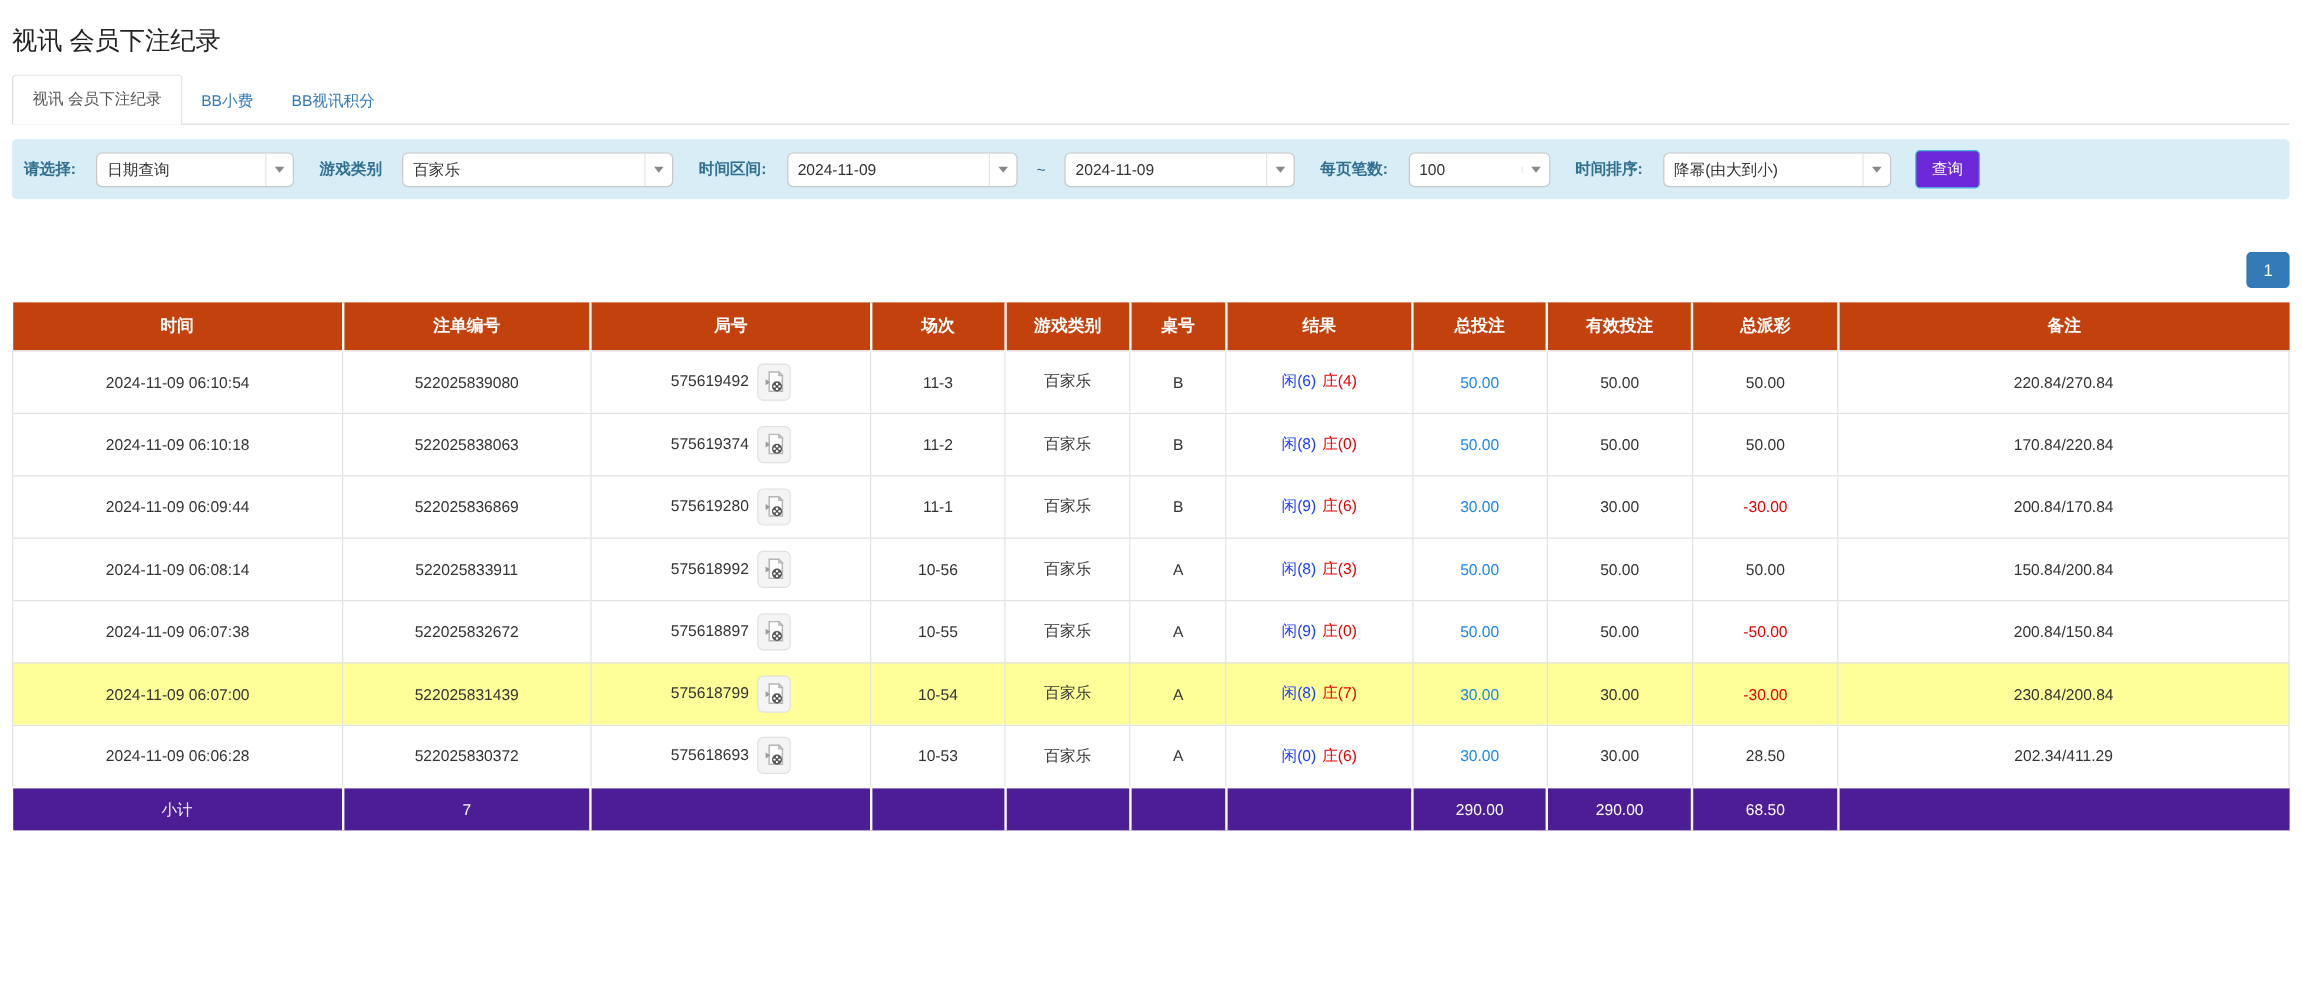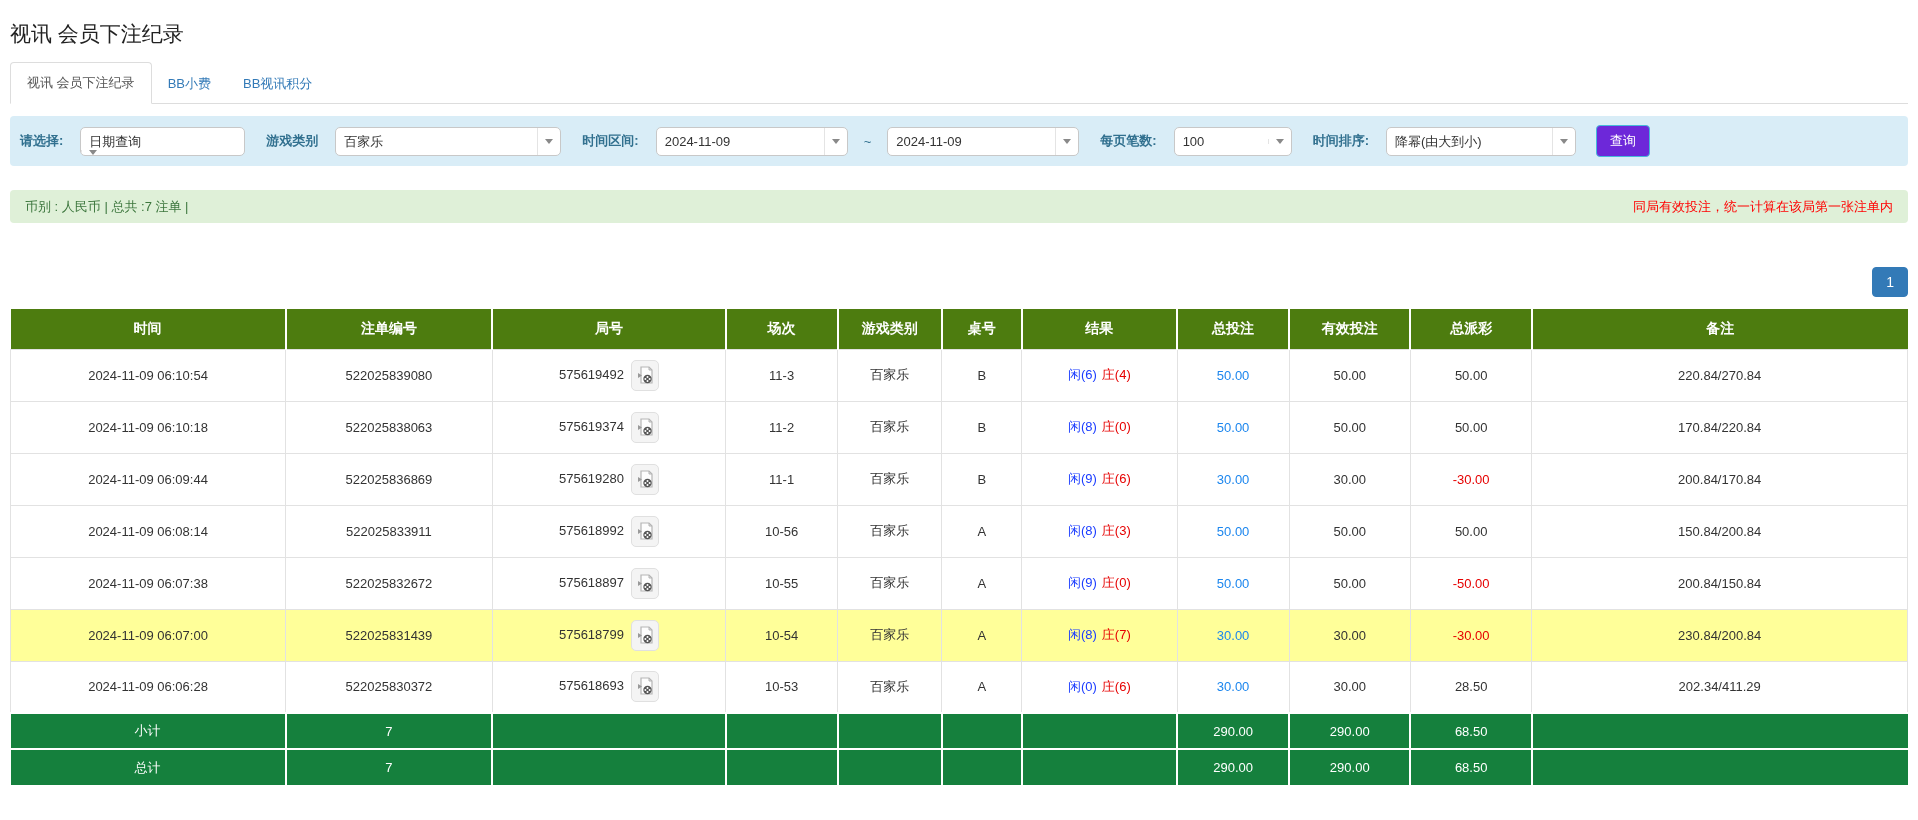--- a/index.html
+++ b/index.html
@@ -13,40 +13,40 @@
   .tab { padding: 11px 16px; font-size: 13px; color: #337ab7; cursor: pointer; margin-bottom: -1px; }
   .tab.active { background: #fff; color: #555; border: 1px solid #ddd; border-bottom: 1px solid #fff; border-radius: 4px 4px 0 0; cursor: default; }
 
   
   .filter-bar { margin-top: 12px; background: #d9edf7; border-radius: 4px; padding: 9px 8px; display: flex; align-items: center; gap: 12px; }
   .filter-label { color: #31708f; font-weight: bold; font-size: 13px; margin: 0 5px 0 9px; white-space: nowrap; }
   .combo { display: flex; align-items: stretch; height: 29px; background: #fff; border: 1px solid #c8c8c8; border-radius: 5px; overflow: hidden; cursor: pointer; }
   .combo-text { flex: 1; padding: 0 8px; line-height: 27px; font-size: 13px; color: #333; white-space: nowrap; overflow: hidden; }
   .combo-caret { width: 23px; border-left: 1px solid #e4e4e4; display: flex; align-items: center; justify-content: center; }
   .caret-down { width: 0; height: 0; border-left: 4px solid transparent; border-right: 4px solid transparent; border-top: 5px solid #898989; }
-  .w-select { width: 165px; flex-direction: column; } .w-game { width: 226px; } .w-date { width: 192px; } .w-size { width: 118px; align-items: center; } .w-sort { width: 190px; }
+  .w-select { width: 165px; } .w-game { width: 226px; } .w-date { width: 192px; } .w-size { width: 118px; align-items: center; } .w-sort { width: 190px; }
   .tilde { color: #31708f; font-size: 13px; margin: 0 4px; }
   .search-btn { margin-left: 8px; background: #6d28d9; border: 1px solid #46b8da; color: #fff; font-size: 13px; padding: 6px 13px; border-radius: 4px; cursor: pointer; font-family: inherit; }
 
   
   .summary-bar { margin-top: 24px; background: #dff0d8; border-radius: 4px; height: 33px; padding: 0 15px; display: flex; align-items: center; justify-content: space-between; font-size: 13px; }
   .summary-left { color: #3c763d; }
   .summary-right { color: #ff0000; }
 
   
   .pagination { margin-top: 44px; text-align: right; }
   .page-btn { display: inline-block; background: #337ab7; border: 1px solid #337ab7; color: #fff; font-size: 14px; padding: 6px 13px; border-radius: 4px; cursor: pointer; }
 
   
   table.records { width: 100%; margin-top: 12px; border-collapse: collapse; table-layout: fixed; }
-  thead th { background: #4d7c0f; color: #fff; font-size: 14px; font-weight: bold; height: 40px; border-right: 2px solid #fff; }
+  thead th { background: #c2410c; color: #fff; font-size: 14px; font-weight: bold; height: 40px; border-right: 2px solid #fff; }
   thead th:last-child { border-right: none; }
   tbody td { background: #fff; height: 52px; text-align: center; font-size: 13px; color: #333; border: 1px solid #e2e2e2; padding: 2px; }
   tbody tr.highlight td { background: #ffff99; }
-  tfoot td { background: #15803d; color: #fff; height: 36px; text-align: center; font-size: 13px; border-right: 2px solid #fff; border-top: 2px solid #fff; }
+  tfoot td { background: #4c1d95; color: #fff; height: 36px; text-align: center; font-size: 13px; border-right: 2px solid #fff; border-top: 2px solid #fff; }
   tfoot td:last-child { border-right: none; }
 
   .res-player { color: #1a3cff; }
   .res-banker { color: #e60000; margin-left: 5px; }
   .bet-link { color: #1c86ee; cursor: pointer; text-decoration: none; }
   .neg { color: #e60000; }
 
   .video-btn { display: inline-flex; align-items: center; justify-content: center; width: 28px; height: 31px; background: #f4f4f4; border: 1px solid #e0e0e0; border-radius: 5px; margin-left: 7px; vertical-align: middle; cursor: pointer; }
 </style>
 </head>
@@ -106,24 +106,20 @@
     <div class="combo w-sort">
       <span class="combo-text">降幂(由大到小)</span>
       <span class="combo-caret">
           <i class="caret-down"></i>
         </span>
     </div>
 
     <button class="search-btn">查询</button>
   </div>
 
-  <div class="summary-bar">
-    <span class="summary-left">币别 : 人民币 | 总共 :7 注单 |</span>
-    <span class="summary-right">同局有效投注，统一计算在该局第一张注单内</span>
-  </div>
 
   <div class="pagination">
     <span class="page-btn">1</span>
   </div>
 
   <table class="records">
     <colgroup>
       <col style="width:14.5%">
         <col style="width:10.9%">
         <col style="width:12.3%">
@@ -328,29 +324,16 @@
           <td></td>
           <td></td>
           <td></td>
           <td></td>
           <td></td>
           <td>290.00</td>
           <td>290.00</td>
           <td>68.50</td>
           <td></td>
         </tr>
-        <tr>
-          <td>总计</td>
-          <td>7</td>
-          <td></td>
-          <td></td>
-          <td></td>
-          <td></td>
-          <td></td>
-          <td>290.00</td>
-          <td>290.00</td>
-          <td>68.50</td>
-          <td></td>
-        </tr>
       </tfoot>
   </table>
 
 </div>
 
 </body></html>

